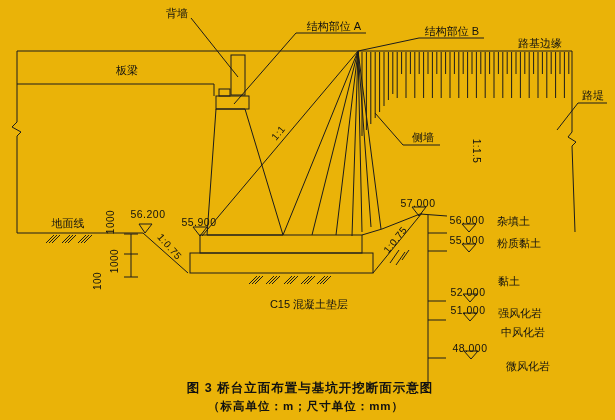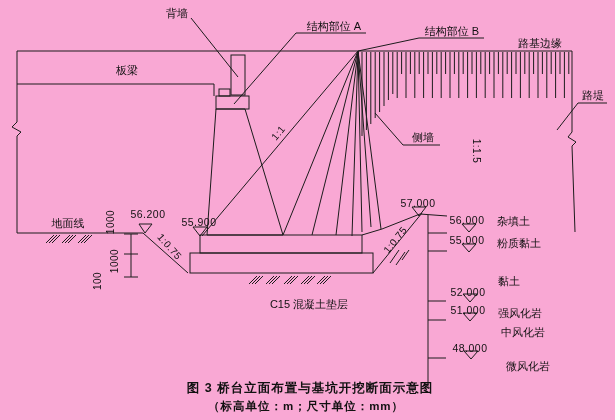--- a/index.html
+++ b/index.html
@@ -1,17 +1,17 @@
 <!DOCTYPE html>
 <html><head>
 <meta charset="utf-8">
 <style>
   html,body{margin:0;padding:0;background:#ffffff;}
   .canvas{
-    width:615px;height:420px;position:relative;background:#f9a8d4;
+    width:615px;height:420px;position:relative;background:#eab308;
     font-family:"Liberation Sans","DejaVu Sans",sans-serif;
   }
   svg{display:block;}
   svg line, svg path, svg polyline, svg rect, svg polygon{
     stroke:#1c1c1c;fill:none;stroke-width:1;
   }
   svg text{
     fill:#111;stroke:none;font-family:"Liberation Sans","DejaVu Sans",sans-serif;
     font-size:11px;
   }

